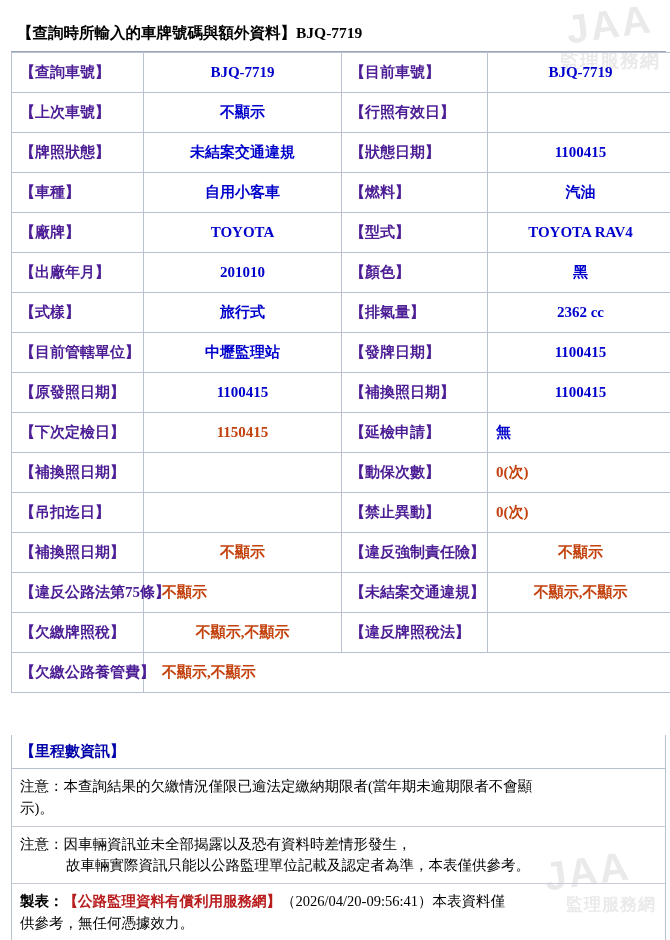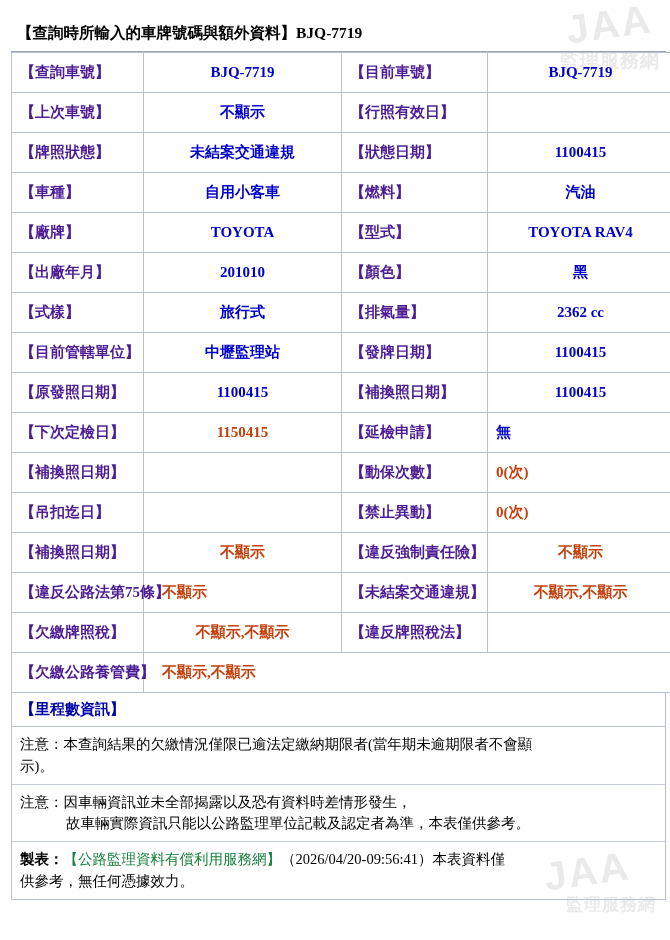--- a/index.html
+++ b/index.html
@@ -57,35 +57,36 @@
   .c4{width:186px;}
   .mileage{
     border:1px solid #b9c0d0;
     border-top:none;
     height:33px;
     line-height:33px;
     padding-left:8px;
     font-weight:bold;
     color:#0000aa;
     font-size:15px;
+    margin-top:42px;
   }
   .notes{
     border:1px solid #b9c0d0;
     border-top:none;
     padding:0;
   }
   .note{
     padding:7px 8px 6px 8px;
     border-bottom:1px solid #c7ccda;
     font-size:14.5px;
     line-height:1.5;
     color:#000;
   }
   .note:last-child{border-bottom:none;}
-  .note .blue{color:#15803d;font-weight:normal;}
+  .note .blue{color:#b91c1c;font-weight:bold;}
   .note-line2{display:block;padding-left:46px;}
   .wm{
     position:absolute;
     pointer-events:none;
     color:#d9d9d9;
     font-weight:bold;
     opacity:.55;
     font-family:"Liberation Sans",sans-serif;
   }
   .wm1{right:18px;top:2px;font-size:40px;letter-spacing:2px;transform:rotate(-8deg);}

